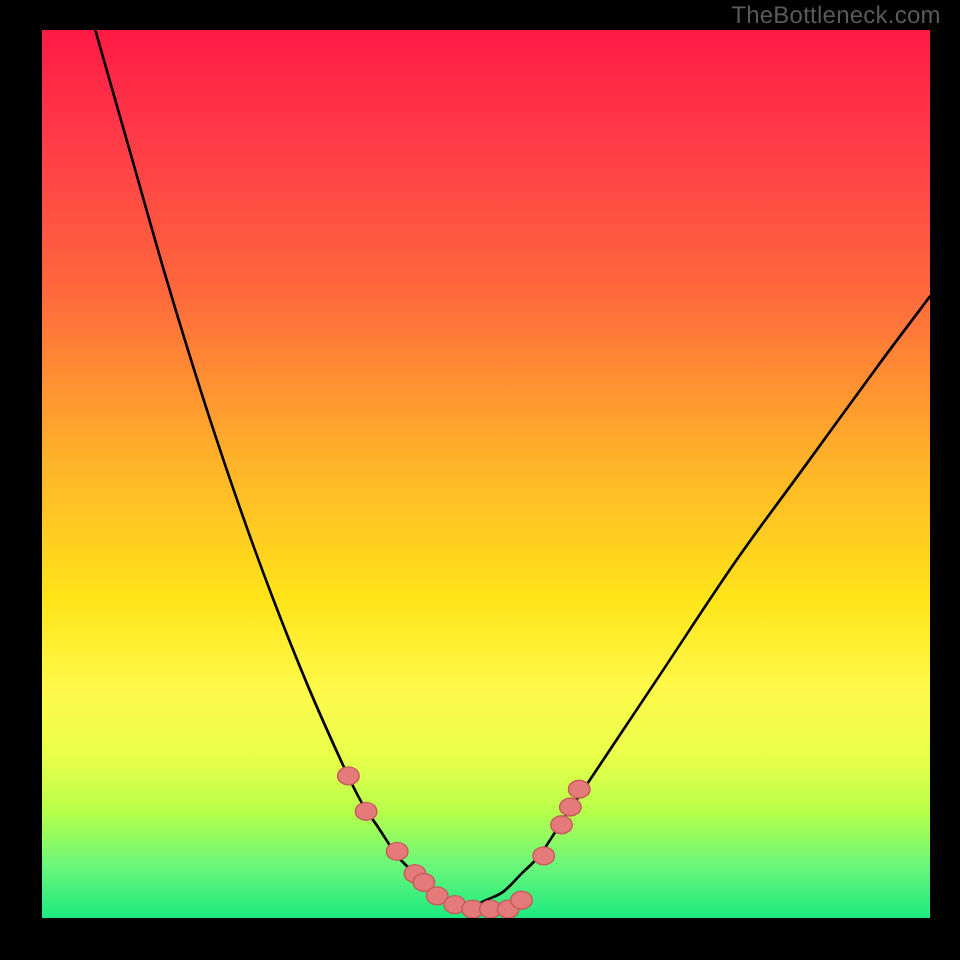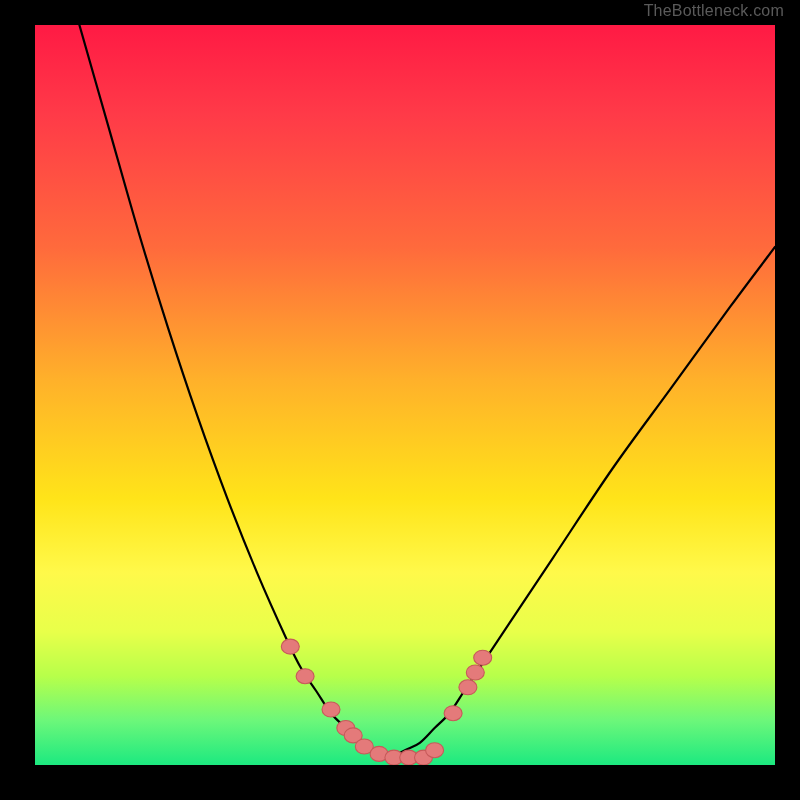--- a/index.html
+++ b/index.html
@@ -43,21 +43,21 @@
     left: 0;
     top: 0;
     width: 740px;
     height: 740px;
   }
   .watermark {
     position: absolute;
     top: 2px;
     right: 16px;
     color: #5a5a5a;
-    font-size: 16px;
+    font-size: 20px;
     font-weight: 500;
     letter-spacing: 0.2px;
     user-select: none;
   }
   .curve {
     fill: none;
     stroke: #000;
     stroke-width: 2.2;
     stroke-linecap: round;
   }

